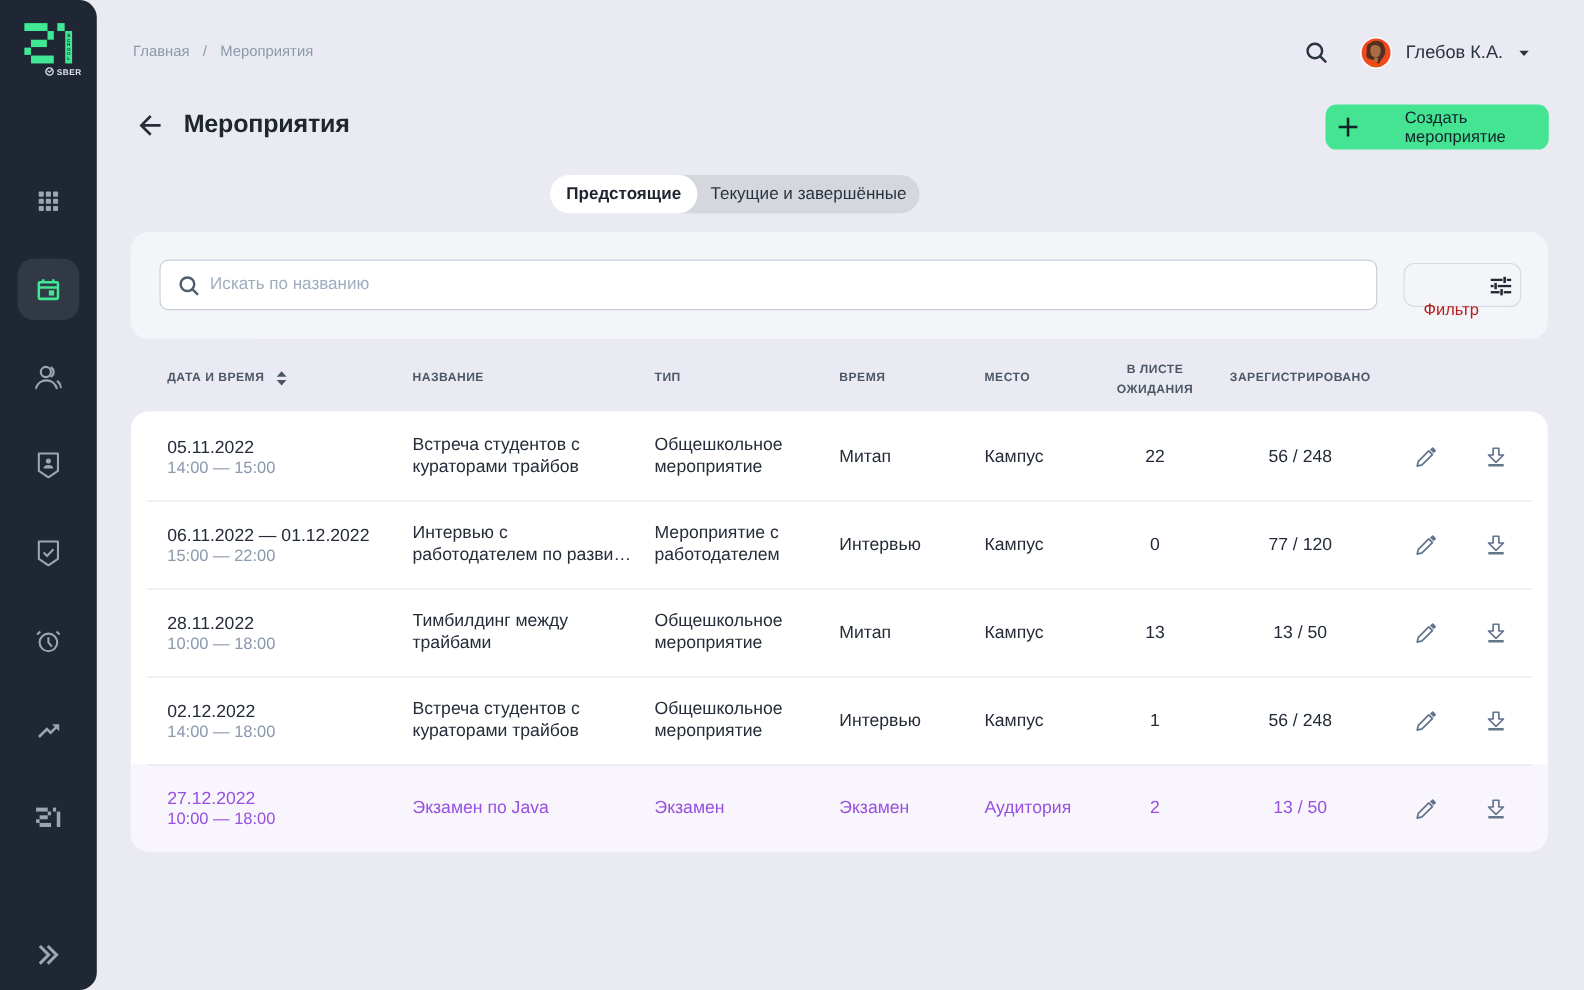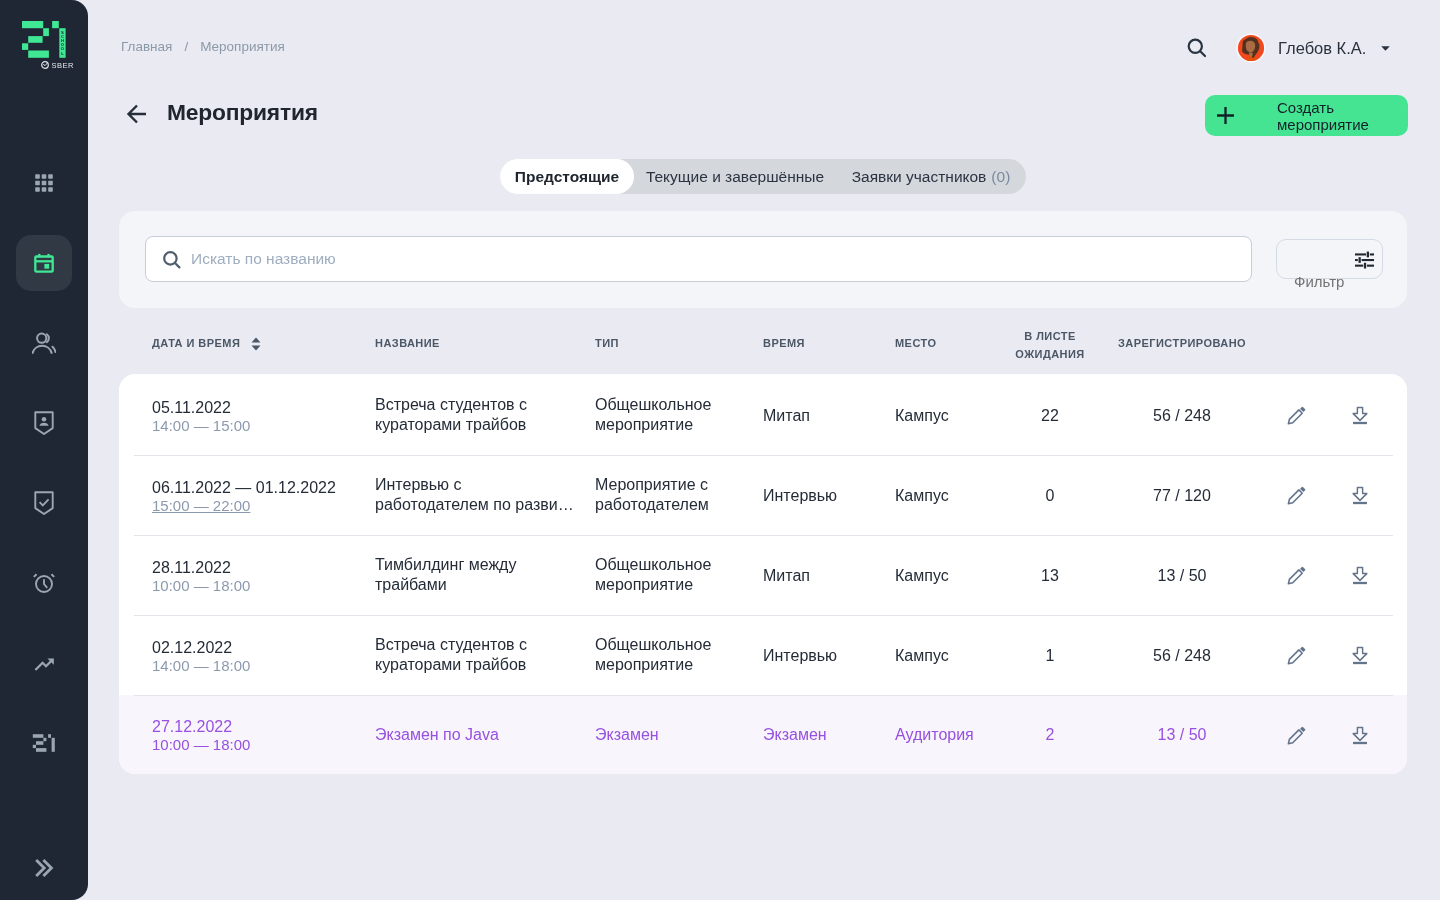--- a/index.html
+++ b/index.html
@@ -34,21 +34,21 @@
   #tabs .cnt { color:#7b8aa0; margin-left:5px; }
 
   
   #card { position:absolute; left:119px; top:211px; width:1288px; height:97px;
     background:#f4f5f9; border-radius:16px; }
   #searchbox { position:absolute; left:145px; top:236px; width:1107px; height:46px;
     background:#ffffff; border:1px solid #c7ced9; border-radius:8px; }
   #searchbox .ph { position:absolute; left:45px; top:13px; font-size:15.5px; color:#9fadbf; }
   #filterbtn { position:absolute; left:1276px; top:239px; width:107px; height:40px;
     border:1px solid #d4dbe4; border-radius:10px; display:flex; align-items:center; }
-  #filterbtn .txt { font-size:15px; color:#737373; margin-left:17px;margin-top:44px; }
+  #filterbtn .txt { font-size:15px; color:#b91c1c; margin-left:17px;margin-top:44px; }
 
   
   .th { position:absolute; font-size:11px; font-weight:bold; color:#4b5766;
     letter-spacing:0.45px; white-space:nowrap; }
 
   
   #tbl { position:absolute; left:119px; top:374px; width:1288px; height:400px;
     background:#ffffff; border-radius:16px; }
   .row { position:absolute; left:0; width:1288px; height:80px; }
   .row.sep::before { content:""; position:absolute; left:15px; right:14px; top:0; height:1px; background:#e2e5ea; }
@@ -80,21 +80,21 @@
         <text x="40.45" y="25.2">O</text>
         <text x="40.45" y="29.4">O</text>
         <text x="40.45" y="33.6">L</text>
     </g>
   </svg>
   <div class="abs" style="left:41px; top:60.5px; display:flex; align-items:center;">
     <svg width="8" height="8" viewBox="0 0 8 8" style="margin-right:2.5px;">
       <circle cx="4" cy="4" r="3.3" fill="none" stroke="#e2e7ed" stroke-width="1.2"></circle>
       <path d="M2.2 3.2 L4 4.6 L6.6 1.8" stroke="#e2e7ed" stroke-width="1" fill="none"></path>
     </svg>
-    <span style="font-size:7.5px; font-weight:normal; color:#e2e7ed; letter-spacing:0.5px;">SBER</span>
+    <span style="font-size:7.5px; font-weight:bold; color:#e2e7ed; letter-spacing:0.5px;">SBER</span>
   </div>
 
   <svg class="navicon" style="top:171px;" viewBox="0 0 24 24">
     <g fill="#9aa6b4">
       <rect x="3.2" y="3.2" width="4.6" height="4.6" rx="0.8"></rect>
         <rect x="9.7" y="3.2" width="4.6" height="4.6" rx="0.8"></rect>
         <rect x="16.2" y="3.2" width="4.6" height="4.6" rx="0.8"></rect>
       <rect x="3.2" y="9.7" width="4.6" height="4.6" rx="0.8"></rect>
         <rect x="9.7" y="9.7" width="4.6" height="4.6" rx="0.8"></rect>
         <rect x="16.2" y="9.7" width="4.6" height="4.6" rx="0.8"></rect>
@@ -197,21 +197,20 @@
 <div id="createbtn">
   <svg class="abs" style="left:11px; top:11px;" width="19" height="19" viewBox="0 0 19 19">
     <path d="M9.5 1 V18 M1 9.5 H18" stroke="#13222a" stroke-width="2.3"></path>
   </svg>
   <span class="txt">Создать мероприятие</span>
 </div>
 
 <div id="tabs">
   <div class="tab active" style="width:134px;">Предстоящие</div>
   <div class="tab" style="width:202px;">Текущие и завершённые</div>
-  <div class="tab" style="width:190px;">Заявки участников<span class="cnt">(0)</span></div>
 </div>
 
 <div id="card"></div>
 <div id="searchbox">
   <svg class="abs" style="left:16px; top:13px;" width="20" height="20" viewBox="0 0 20 20">
     <circle cx="8.4" cy="8.4" r="6.2" stroke="#4f5d6d" fill="none" stroke-width="2.2"></circle>
     <line x1="13" y1="13" x2="17.4" y2="17.4" stroke="#4f5d6d" stroke-width="2.2" stroke-linecap="round"></line>
   </svg>
   <span class="ph">Искать по названию</span>
 </div>
@@ -252,21 +251,21 @@
     <div class="c" style="left:256px; top:21px;">Встреча студентов с<br>кураторами трайбов</div>
     <div class="c" style="left:476px; top:21px;">Общешкольное<br>мероприятие</div>
     <div class="c" style="left:644px; top:32px;">Митап</div>
     <div class="c" style="left:776px; top:32px;">Кампус</div>
     <div class="c ctr" style="left:891px; top:32px; width:80px;">22</div>
     <div class="c ctr" style="left:999px; top:32px; width:128px;">56 / 248</div>
   </div>
 
   <div class="row sep" style="top:81px;">
     <div class="c" style="left:33px; top:23px;">06.11.2022 — 01.12.2022</div>
-    <div class="c sub" style="left:33px; top:41px;text-decoration:underline;">15:00 — 22:00</div>
+    <div class="c sub" style="left:33px; top:41px;">15:00 — 22:00</div>
     <div class="c" style="left:256px; top:20px;">Интервью с<br>работодателем по разви…</div>
     <div class="c" style="left:476px; top:20px;">Мероприятие с<br>работодателем</div>
     <div class="c" style="left:644px; top:31px;">Интервью</div>
     <div class="c" style="left:776px; top:31px;">Кампус</div>
     <div class="c ctr" style="left:891px; top:31px; width:80px;">0</div>
     <div class="c ctr" style="left:999px; top:31px; width:128px;">77 / 120</div>
   </div>
 
   <div class="row sep" style="top:161px;">
     <div class="c" style="left:33px; top:23px;">28.11.2022</div>

